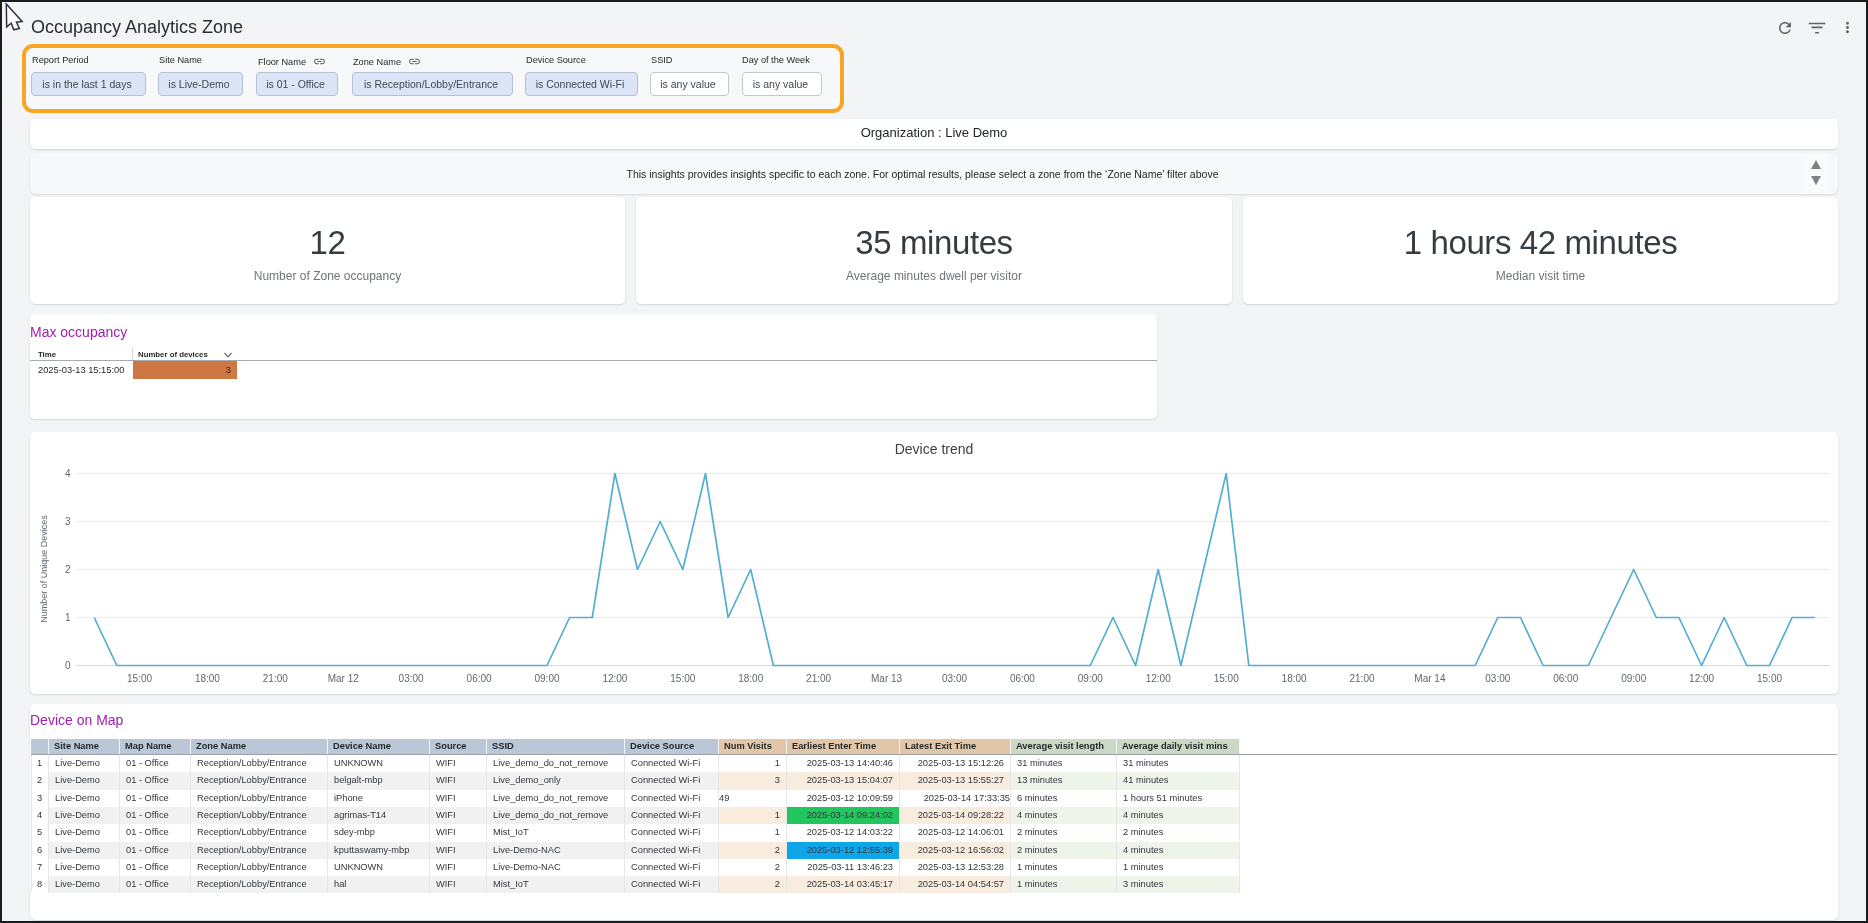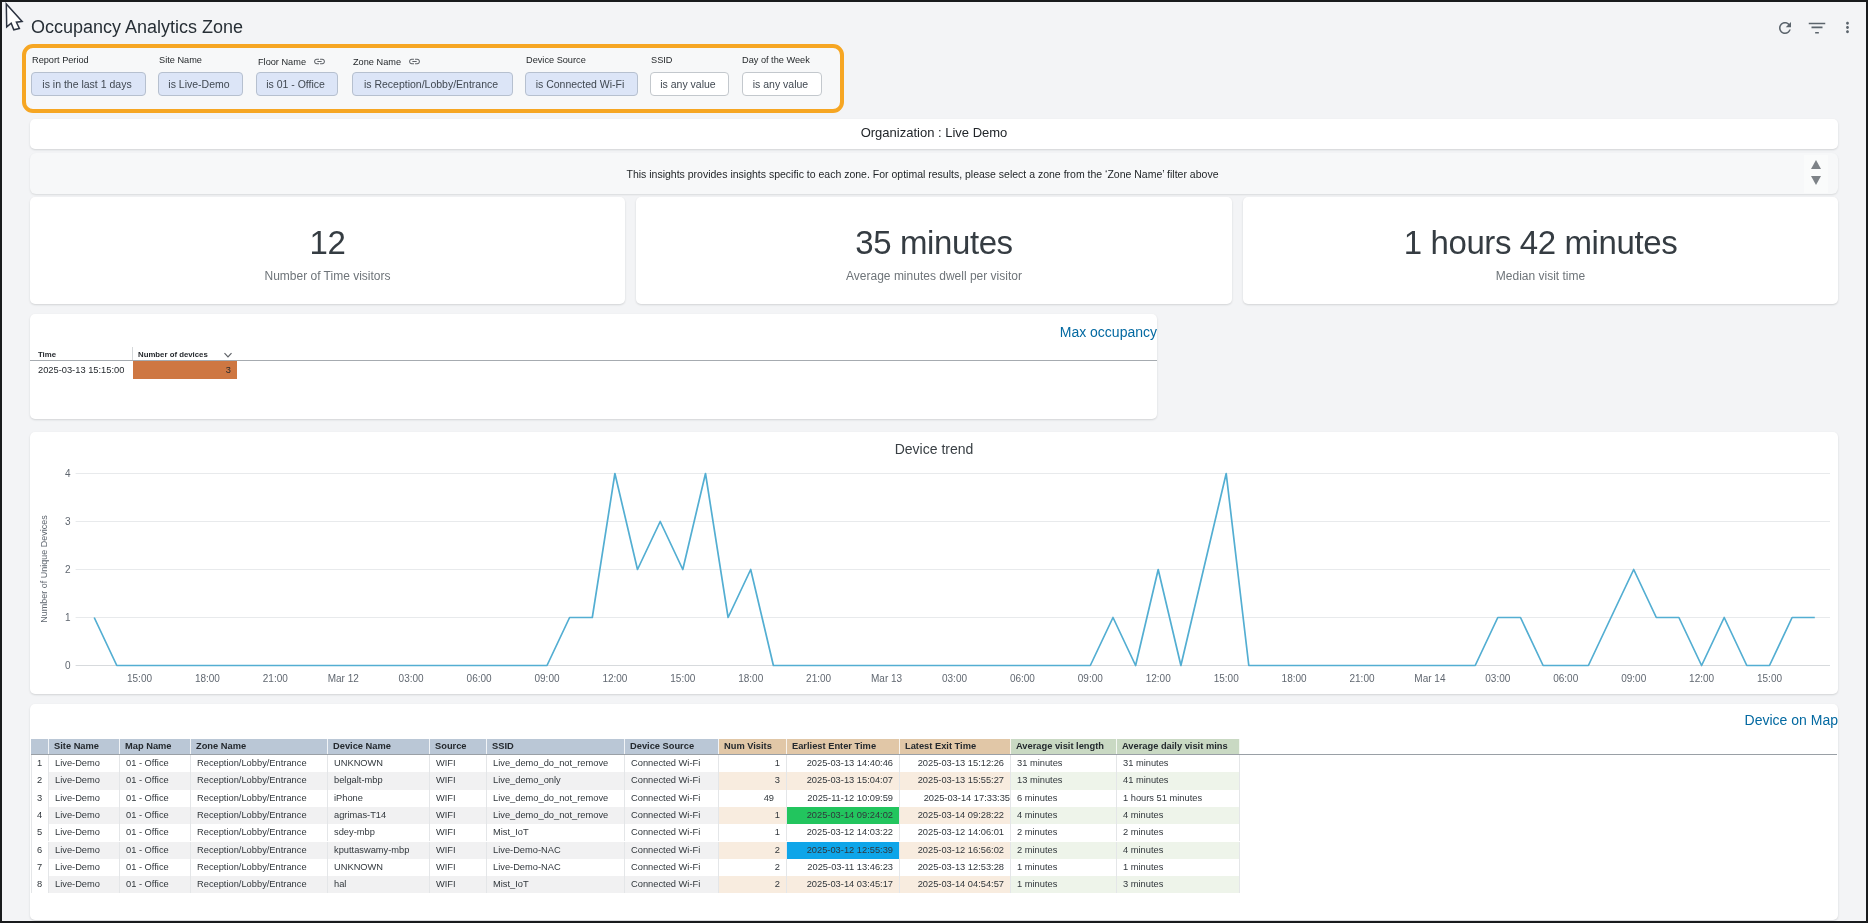--- a/index.html
+++ b/index.html
@@ -7,21 +7,21 @@
 .abs { position:absolute; }
 .frame { position:absolute; inset:0; border:2px solid #191b1d; z-index:90; pointer-events:none; }
 .card { position:absolute; background:#fff; border-radius:5px; box-shadow:0 1px 2px rgba(60,64,67,.18); }
 .flabel { position:absolute; font-size:9.2px; color:#1f2326; white-space:nowrap; }
 .chip { position:absolute; height:24px; border-radius:4px; font-size:10.5px; color:#404851;
         display:flex; align-items:center; justify-content:center; white-space:nowrap; padding-right:3px; }
 .chip-b { background:#dce5f7; border:1px solid #b6c0cf; }
 .chip-w { background:#fff; border:1px solid #c3c8cd; }
 .big { position:absolute; font-size:33px; letter-spacing:-0.4px; color:#353c42; text-align:center; line-height:33px; }
 .small { position:absolute; font-size:12px; color:#6e7479; text-align:center; }
-.ctitle { position:absolute; font-size:14px; color:#0369a1; text-align:right; }
+.ctitle { position:absolute; font-size:14px; color:#a21caf; text-align:left; }
 .th { position:absolute; font-size:9.3px; font-weight:700; color:#24292e; line-height:15.5px;
       padding-left:5px; white-space:nowrap; overflow:hidden; border-right:1px solid rgba(255,255,255,.8); }
 .td { position:absolute; font-size:9.3px; color:#31373c; line-height:17.3px; white-space:nowrap;
       overflow:hidden; border-right:1px solid #e4e6e8; }
 </style></head>
 <body>
 <div class="frame"></div>
 <svg class="abs" style="left:0px;top:0px;z-index:50" width="30" height="34" viewBox="0 0 30 34">
 <path d="M6.3 4.0 L6.7 26.9 L11.2 23.2 L13.8 29.8 L19.4 28.5 L16.4 22.2 L22.1 21.5 Z" fill="#fff" stroke="#2c3340" stroke-width="1.5" stroke-linejoin="miter"></path>
 </svg>
@@ -56,21 +56,21 @@
 <div class="chip chip-w" style="left:742px;top:71.5px;width:80px;">is any value</div>
 <div class="card" style="left:30px;top:119px;width:1808px;height:30px;"></div>
 <div class="abs" style="left:30px;top:125px;width:1808px;text-align:center;font-size:13px;color:#212529">Organization : Live Demo</div>
 <div class="abs" style="left:30px;top:152.5px;width:1808px;height:41.5px;background:#f7f8f9;border-radius:6px;box-shadow:0 1px 2px rgba(60,64,67,.14)"></div>
 <div class="abs" style="left:0;top:168px;width:1845px;text-align:center;font-size:10.5px;color:#1d2124">This insights provides insights specific to each zone. For optimal results, please select a zone from the ‘Zone Name’ filter above</div>
 <div class="abs" style="left:1804px;top:155px;width:24px;height:38px;background:#fafbfb;"></div>
 <div class="abs" style="left:1811px;top:160px;width:0;height:0;border-left:5.5px solid transparent;border-right:5.5px solid transparent;border-bottom:9px solid #7d8287;"></div>
 <div class="abs" style="left:1811px;top:176px;width:0;height:0;border-left:5.5px solid transparent;border-right:5.5px solid transparent;border-top:9px solid #7d8287;"></div>
 <div class="card" style="left:30px;top:197px;width:595px;height:107px;"></div>
 <div class="big" style="left:30px;top:226px;width:595px;">12</div>
-<div class="small" style="left:30px;top:269px;width:595px;">Number of Time visitors</div>
+<div class="small" style="left:30px;top:269px;width:595px;">Number of Zone occupancy</div>
 <div class="card" style="left:636px;top:197px;width:596px;height:107px;"></div>
 <div class="big" style="left:636px;top:226px;width:596px;">35 minutes</div>
 <div class="small" style="left:636px;top:269px;width:596px;">Average minutes dwell per visitor</div>
 <div class="card" style="left:1243px;top:197px;width:595px;height:107px;"></div>
 <div class="big" style="left:1243px;top:226px;width:595px;">1 hours 42 minutes</div>
 <div class="small" style="left:1243px;top:269px;width:595px;">Median visit time</div>
 <div class="card" style="left:30px;top:313.5px;width:1127px;height:105.5px;"></div>
 <div class="ctitle" style="left:30px;top:324px;width:1127px;">Max occupancy</div>
 <div class="abs" style="left:38px;top:350px;font-size:7.8px;font-weight:700;color:#1f2328">Time</div>
 <div class="abs" style="left:132px;top:347px;width:1px;height:13px;background:#d5d8da"></div>
@@ -170,22 +170,22 @@
 <div class="td" style="left:1011px;top:772.3px;width:106px;height:17.3px;background:#eef4ea;text-align:left;padding-left:6px;">13 minutes</div>
 <div class="td" style="left:1117px;top:772.3px;width:123px;height:17.3px;background:#eef4ea;text-align:left;padding-left:6px;">41 minutes</div>
 <div class="td" style="left:31px;top:789.6px;width:18px;height:17.3px;background:#ffffff;text-align:center;">3</div>
 <div class="td" style="left:49px;top:789.6px;width:71px;height:17.3px;background:#ffffff;text-align:left;padding-left:6px;">Live-Demo</div>
 <div class="td" style="left:120px;top:789.6px;width:71px;height:17.3px;background:#ffffff;text-align:left;padding-left:6px;">01 - Office</div>
 <div class="td" style="left:191px;top:789.6px;width:137px;height:17.3px;background:#ffffff;text-align:left;padding-left:6px;">Reception/Lobby/Entrance</div>
 <div class="td" style="left:328px;top:789.6px;width:102px;height:17.3px;background:#ffffff;text-align:left;padding-left:6px;">iPhone</div>
 <div class="td" style="left:430px;top:789.6px;width:57px;height:17.3px;background:#ffffff;text-align:left;padding-left:6px;">WIFI</div>
 <div class="td" style="left:487px;top:789.6px;width:138px;height:17.3px;background:#ffffff;text-align:left;padding-left:6px;">Live_demo_do_not_remove</div>
 <div class="td" style="left:625px;top:789.6px;width:94px;height:17.3px;background:#ffffff;text-align:left;padding-left:6px;">Connected Wi-Fi</div>
-<div class="td" style="left:719px;top:789.6px;width:68px;height:17.3px;background:#ffffff;text-align:right;padding-right:12px;">49</div>
-<div class="td" style="left:787px;top:789.6px;width:113px;height:17.3px;background:#ffffff;text-align:right;padding-right:6px;">2025-11-12 10:09:59</div>
+<div class="td" style="left:719px;top:789.6px;width:68px;height:17.3px;background:#ffffff;padding-right:12px;">49</div>
+<div class="td" style="left:787px;top:789.6px;width:113px;height:17.3px;background:#ffffff;text-align:right;padding-right:6px;">2025-03-12 10:09:59</div>
 <div class="td" style="left:900px;top:789.6px;width:111px;height:17.3px;background:#ffffff;text-align:right;padding-right:0;">2025-03-14 17:33:35</div>
 <div class="td" style="left:1011px;top:789.6px;width:106px;height:17.3px;background:#ffffff;text-align:left;padding-left:6px;">6 minutes</div>
 <div class="td" style="left:1117px;top:789.6px;width:123px;height:17.3px;background:#ffffff;text-align:left;padding-left:6px;">1 hours 51 minutes</div>
 <div class="td" style="left:31px;top:806.9px;width:18px;height:17.3px;background:#ffffff;text-align:center;">4</div>
 <div class="td" style="left:49px;top:806.9px;width:71px;height:17.3px;background:#f1f1f2;text-align:left;padding-left:6px;">Live-Demo</div>
 <div class="td" style="left:120px;top:806.9px;width:71px;height:17.3px;background:#f1f1f2;text-align:left;padding-left:6px;">01 - Office</div>
 <div class="td" style="left:191px;top:806.9px;width:137px;height:17.3px;background:#f1f1f2;text-align:left;padding-left:6px;">Reception/Lobby/Entrance</div>
 <div class="td" style="left:328px;top:806.9px;width:102px;height:17.3px;background:#f1f1f2;text-align:left;padding-left:6px;">agrimas-T14</div>
 <div class="td" style="left:430px;top:806.9px;width:57px;height:17.3px;background:#f1f1f2;text-align:left;padding-left:6px;">WIFI</div>
 <div class="td" style="left:487px;top:806.9px;width:138px;height:17.3px;background:#f1f1f2;text-align:left;padding-left:6px;">Live_demo_do_not_remove</div>

